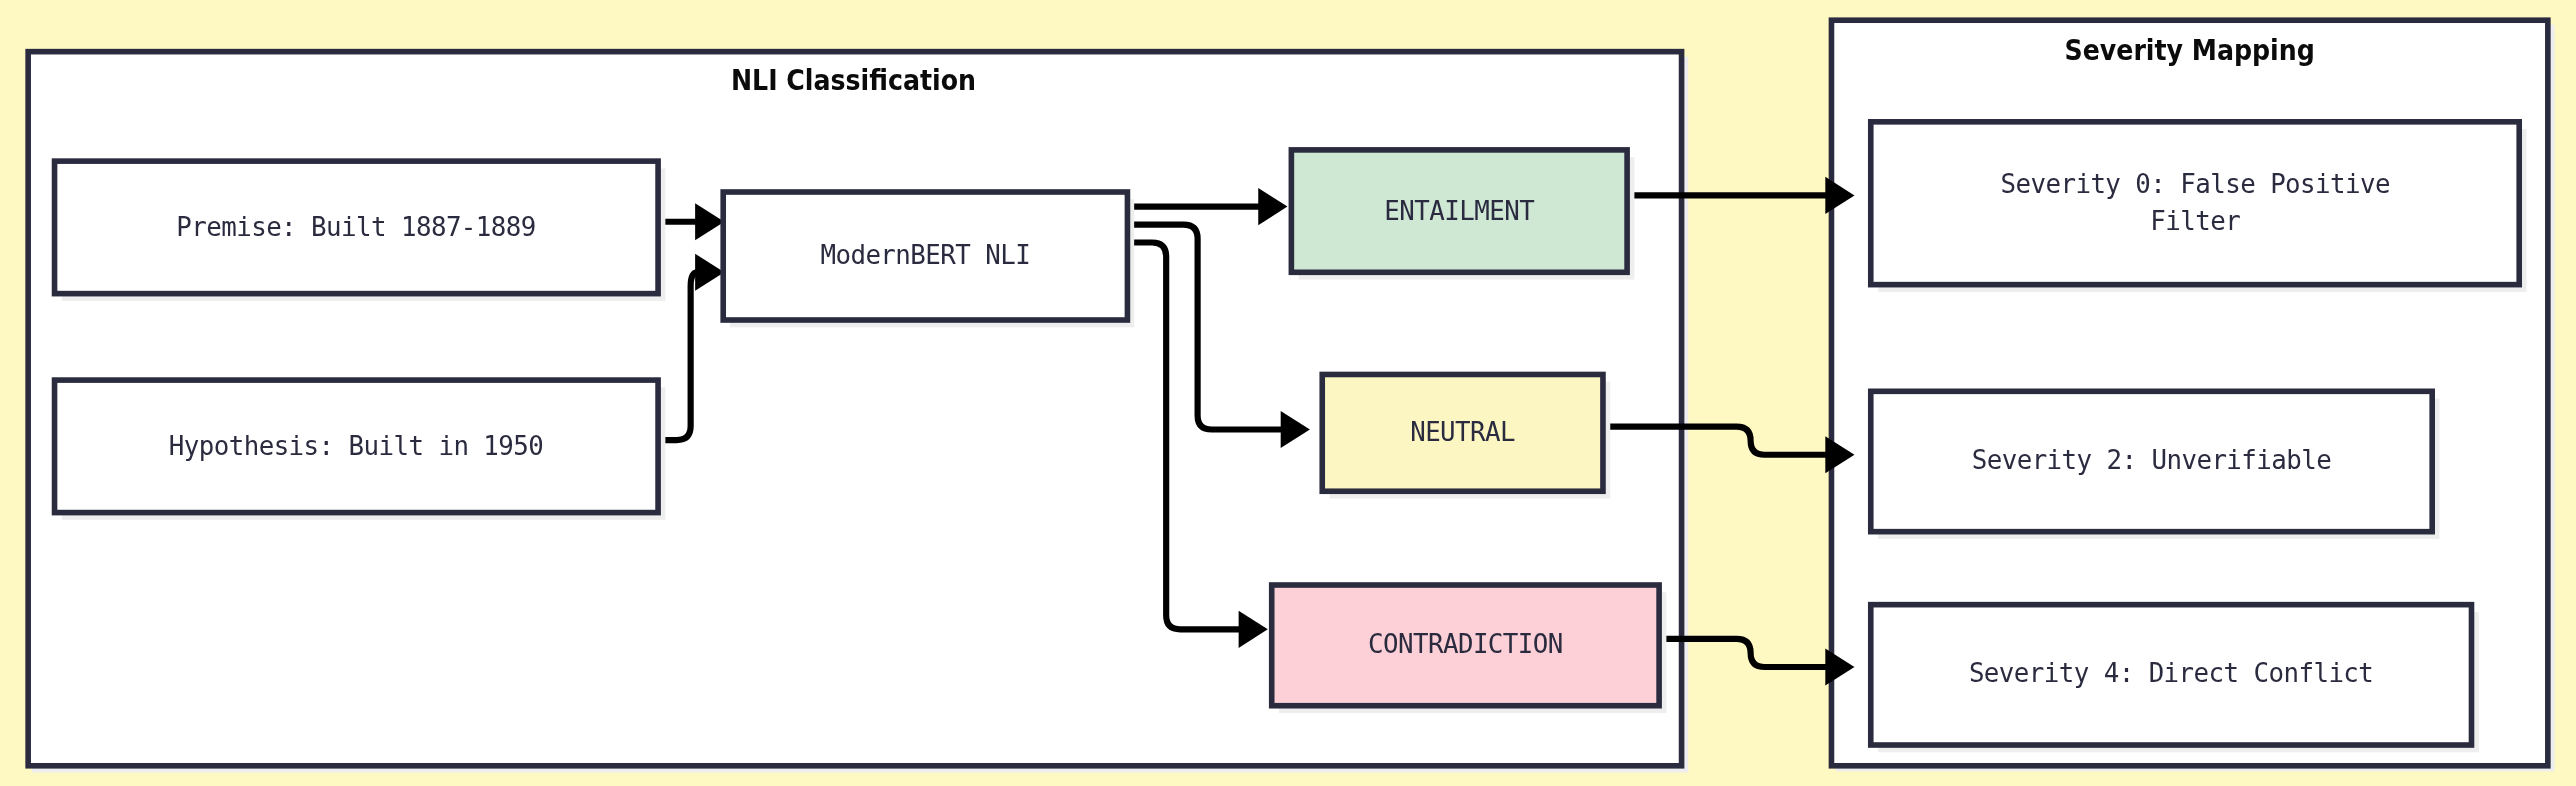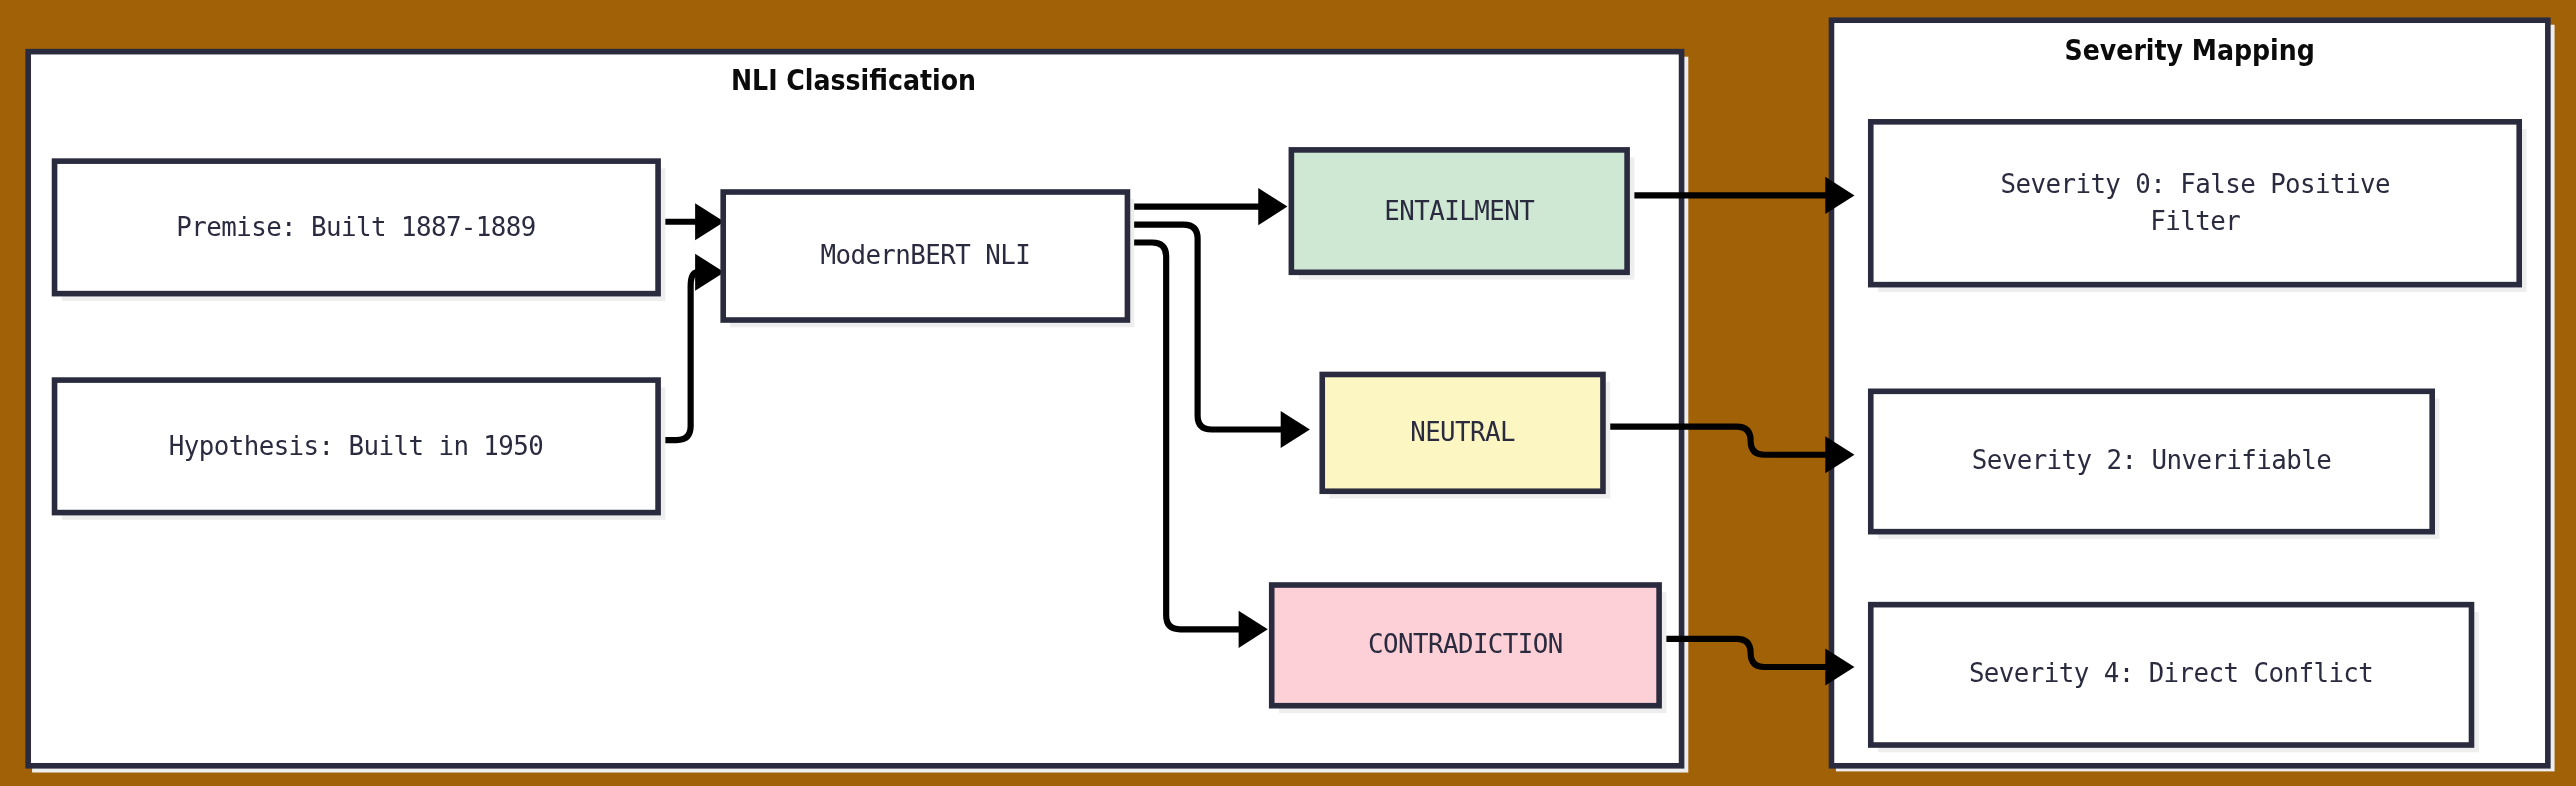--- a/index.html
+++ b/index.html
@@ -4,21 +4,21 @@
 <style>
   html, body {
     margin: 0;
     padding: 0;
     background: #ffffff;
   }
   #stage {
     position: relative;
     width: 2576px;
     height: 786px;
-    background: #a16207;
+    background: #fef9c3;
     font-family: "Liberation Sans", sans-serif;
     overflow: hidden;
   }
   svg.layer {
     position: absolute;
     top: 0;
     left: 0;
     width: 2576px;
     height: 786px;
   }

